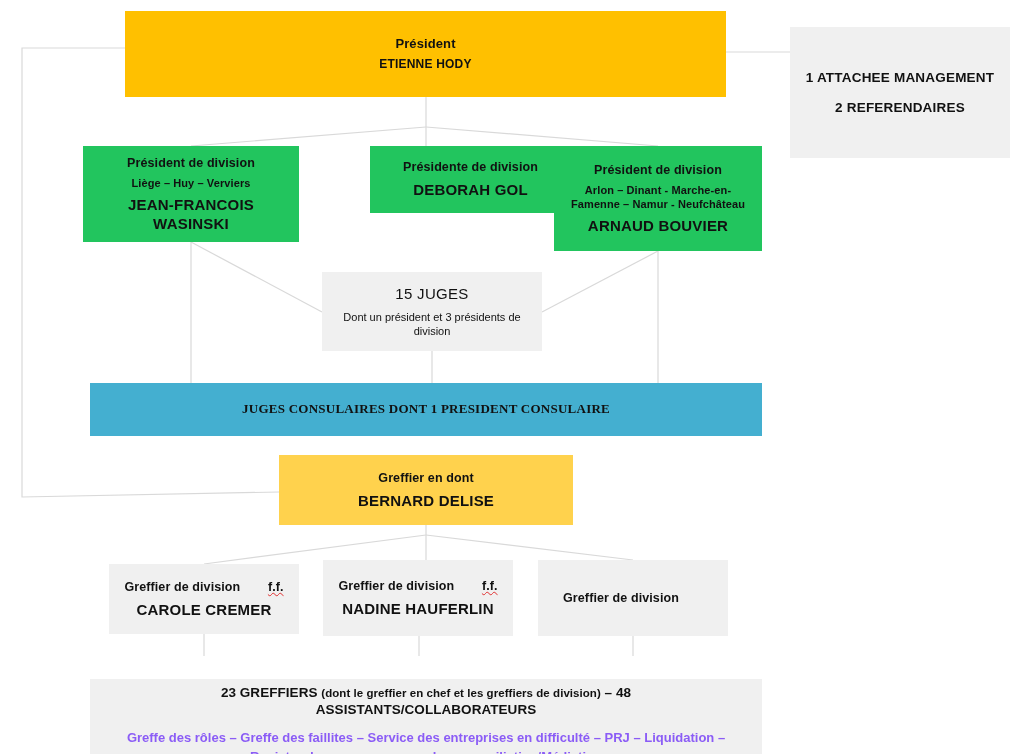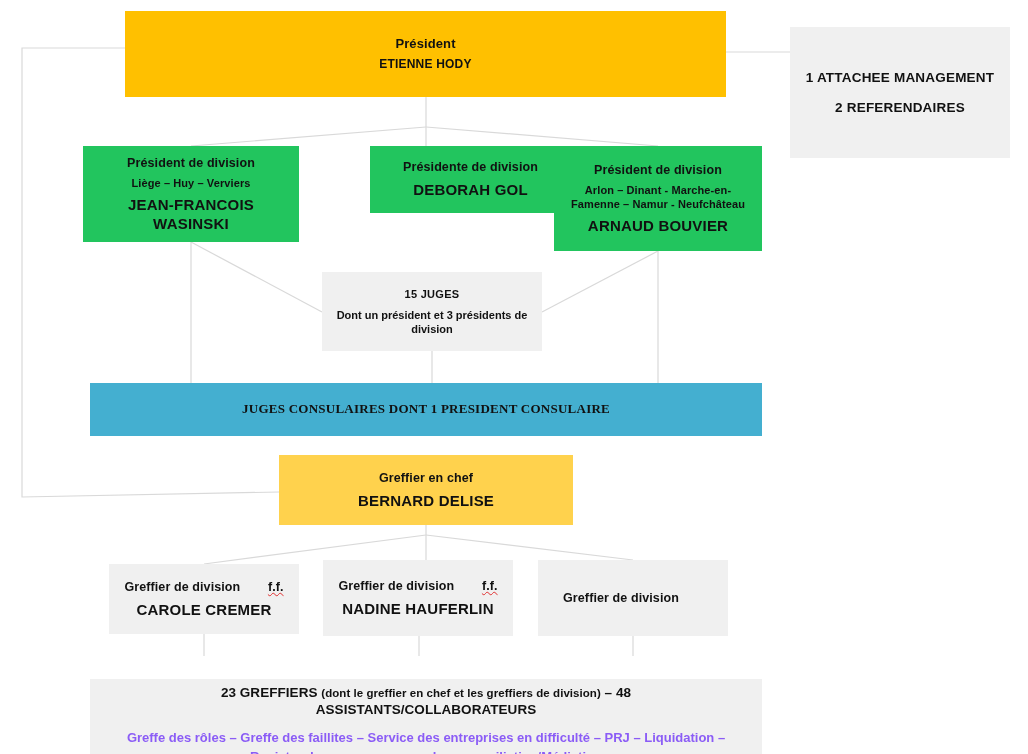--- a/index.html
+++ b/index.html
@@ -84,26 +84,26 @@
 
   
   #node-div-liege  { left: 83px;  top: 146px; width: 216px; height: 96px; }
   #node-div-center { left: 334px; top: 146px; width: 201px; height: 67px; margin-left: 36px; }
   #node-div-arlon  { left: 554px; top: 146px; width: 208px; height: 105px; }
   #node-div-center .role { font-size: 12.5px; }
 
   
   #node-judges { left: 322px; top: 272px; width: 220px; height: 79px; }
   #node-judges .count {
-    font-weight: bold;
-    font-size: 11px;
+    font-weight: normal;
+    font-size: 15px;
     letter-spacing: 0.3px;
   }
   #node-judges .detail {
-    font-weight: bold;
+    font-weight: normal;
     font-size: 11px;
     margin-top: 8px;
     line-height: 1.25;
   }
 
   
   #node-consular { left: 90px; top: 383px; width: 672px; height: 53px; }
   #node-consular .banner {
     font-weight: bold;
     font-size: 13px;
@@ -214,21 +214,21 @@
   <div class="node n-grey" id="node-judges">
     <div class="count">15 JUGES</div>
     <div class="detail">Dont un président et 3 présidents de division</div>
   </div>
 
   <div class="node n-blue" id="node-consular">
     <div class="banner">JUGES CONSULAIRES DONT 1 PRESIDENT CONSULAIRE</div>
   </div>
 
   <div class="node n-amber" id="node-chief-clerk">
-    <div class="role">Greffier en chef</div>
+    <div class="role">Greffier en dont</div>
     <div class="person">BERNARD DELISE</div>
   </div>
 
   <div class="node n-grey" id="node-clerk-cremer">
     <div class="role"><span>Greffier de division </span><span class="ff">f.f.</span></div>
     <div class="person">CAROLE CREMER</div>
   </div>
 
   <div class="node n-grey" id="node-clerk-hauferlin">
     <div class="role"><span>Greffier de division </span><span class="ff">f.f.</span></div>

